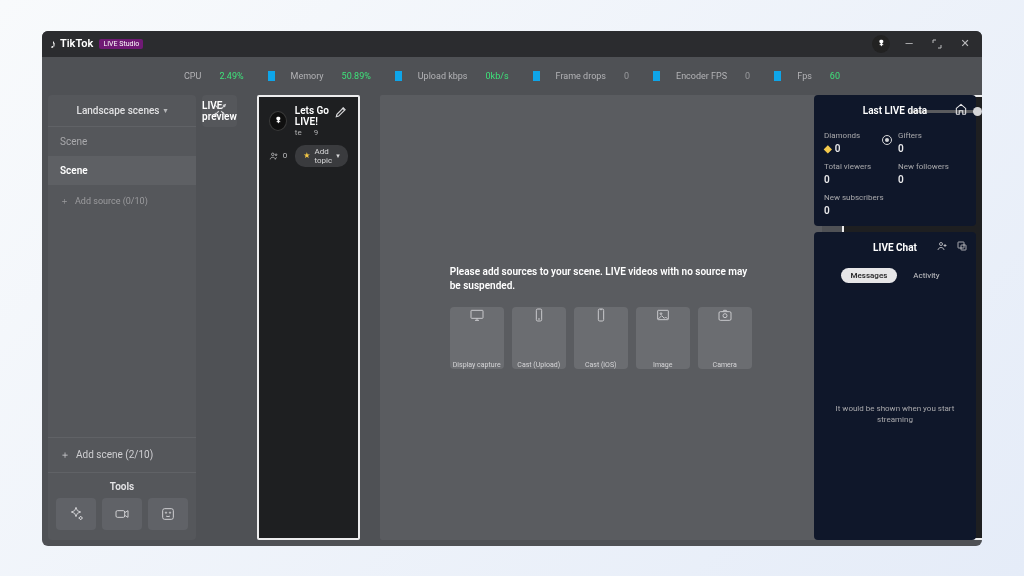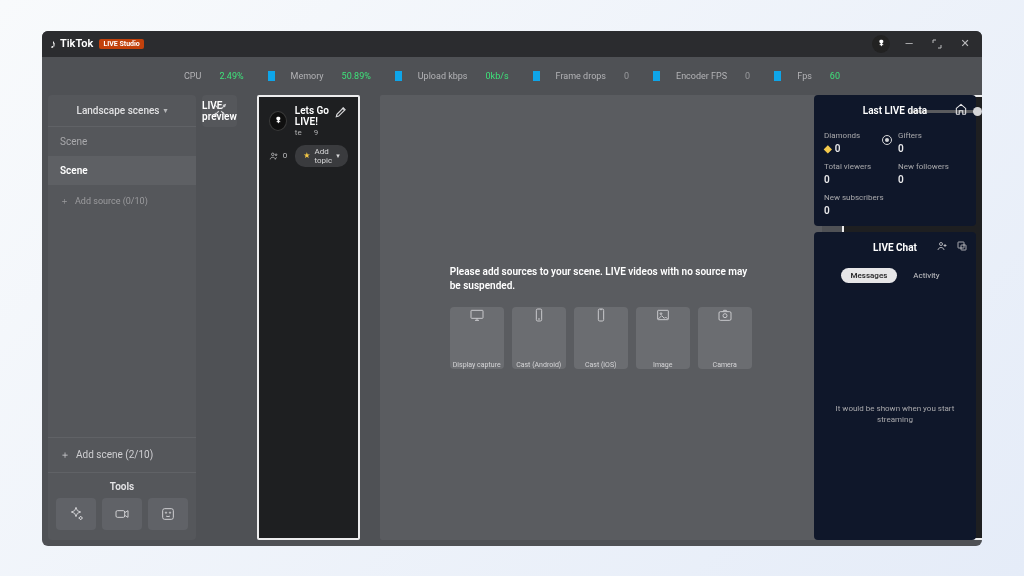--- a/index.html
+++ b/index.html
@@ -19,21 +19,21 @@
   }
   
   .titlebar {
     height: 26px; background: #2b2c2f;
     display: flex; align-items: center; justify-content: space-between;
     padding: 0 8px;
   }
   .tb-left { display:flex; align-items:center; gap:6px; }
   .tt-logo { color:#fff; font-size:11px; font-weight:600; display:flex; align-items:center; gap:4px;}
   .tt-note { font-size:12px; }
-  .tt-badge { background:#c2410c; color:#fff; font-size:7px; padding:1px 4px; border-radius:2px; font-weight:700;}
+  .tt-badge { background:#701a75; color:#fff; font-size:7px; padding:1px 4px; border-radius:2px; font-weight:400;}
   .tb-right { display:flex; align-items:center; gap:10px; color:#bdbdbf;}
   .tb-icon { width:18px; height:18px; display:flex; align-items:center; justify-content:center; cursor:pointer; font-size:11px;}
   .tb-avatar { width:18px; height:18px; border-radius:50%; background:#222; display:flex; align-items:center; justify-content:center;}
   .tb-avatar svg{width:10px;height:10px;fill:#fff;}
   
   .statsbar {
     height: 38px; display:flex; align-items:center; justify-content:center; gap:8px;
     color:#b3b3b6; font-size:9px;
   }
   .stat-cell { display:flex; flex-direction:row; align-items:center; gap:18px; padding:0 16px; border-left:7px solid #0ea5e9;}
@@ -278,21 +278,21 @@
                 <rect x="3" y="5" width="18" height="12" rx="1"></rect>
                 <path d="M9 20h6M12 17v3"></path>
               </svg>
             <span class="pa-card-label">Display capture</span>
           </div>
           <div class="pa-card">
             <svg viewBox="0 0 24 24">
                 <rect x="8" y="3" width="8" height="18" rx="2"></rect>
                 <circle cx="12" cy="18" r="0.6"></circle>
               </svg>
-            <span class="pa-card-label">Cast (Android)</span>
+            <span class="pa-card-label">Cast (Upload)</span>
           </div>
           <div class="pa-card">
             <svg viewBox="0 0 24 24">
                 <rect x="8" y="3" width="8" height="18" rx="2"></rect>
                 <path d="M11 4h2"></path>
               </svg>
             <span class="pa-card-label">Cast (iOS)</span>
           </div>
           <div class="pa-card">
             <svg viewBox="0 0 24 24">

